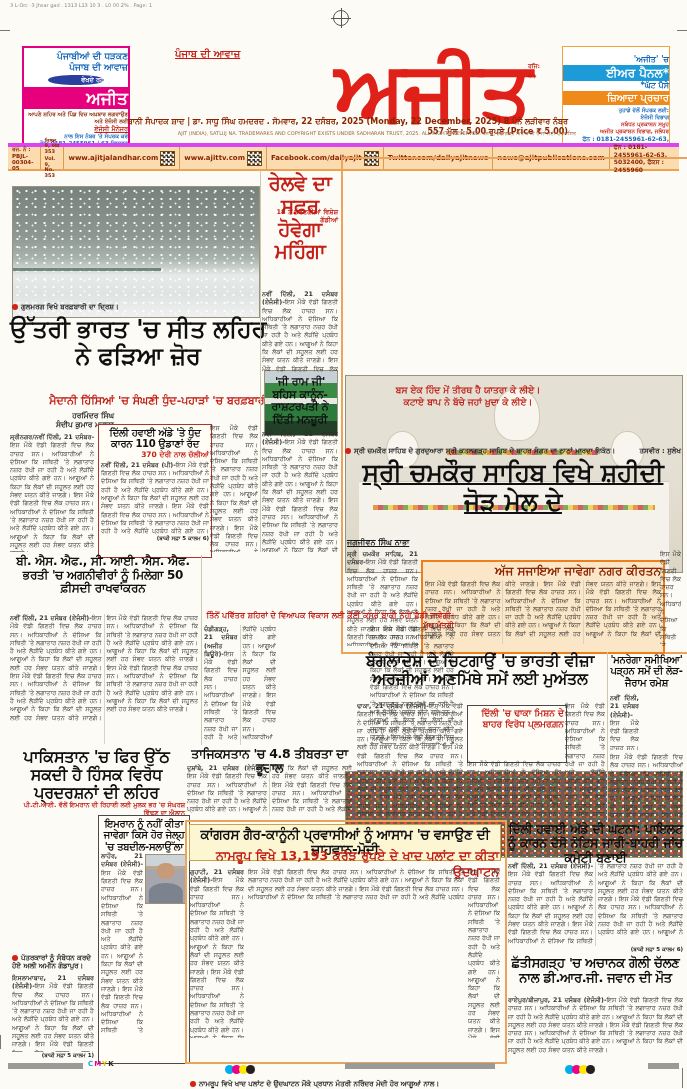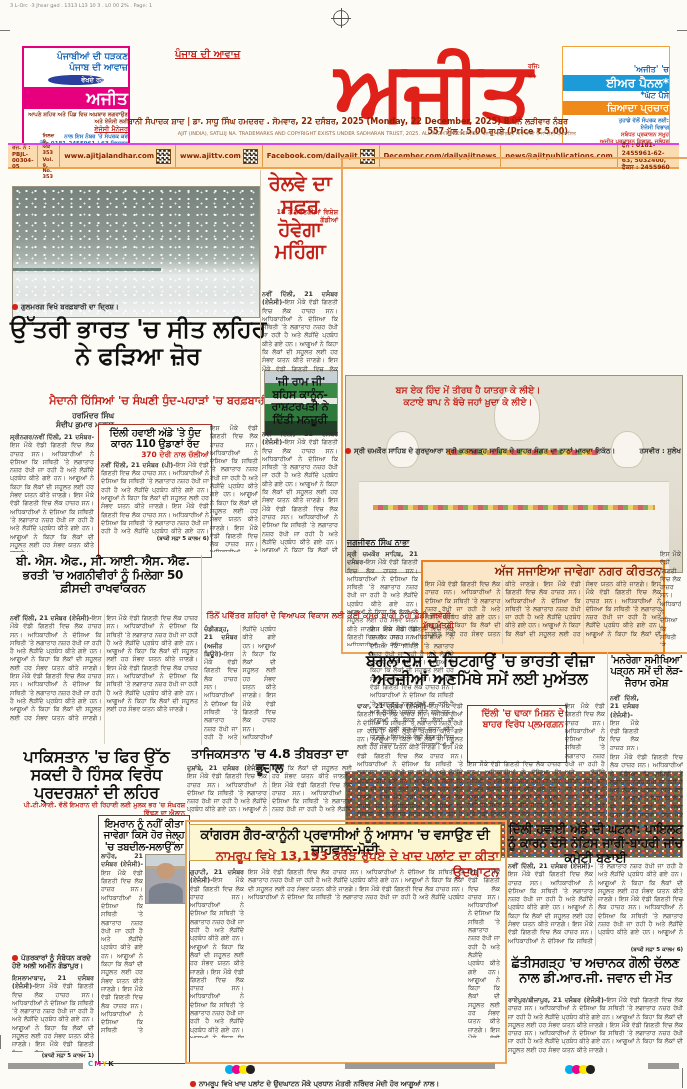--- a/index.html
+++ b/index.html
@@ -55,21 +55,21 @@
   .box-orange{border:2px solid #ef7f1a;background:#fbe6c8}
   .creambox{border:1px solid #c9a24a;background:#fdf6d2}
   
   .logo{font-weight:bold;color:#e0211a;letter-spacing:-2px}
   .promoL{border:2px solid #e6007e;background:#fff}
   .promoR{border:1px solid #f5a23c;background:#fff}
   .band-mag{background:#e6007e;color:#fff;font-weight:bold}
   .band-blue{background:#1d9bd8;color:#fff;font-weight:bold}
   .band-or{background:#ef8a1a;color:#fff;font-weight:bold}
   .oval{background:#2a3f9e;color:#fff;border-radius:50%/60%;font-weight:bold}
-  .strip{background:#fbdcb0;border-top:2px solid #d946ef;border-bottom:2px solid #f0a150;
+  .strip{background:#fbdcb0;border-top:4px solid #d946ef;border-bottom:2px solid #f0a150;
          display:flex;align-items:center;color:#8b2500;font-weight:bold}
   .strip .cell{padding:0 4px;border-left:1px solid #e09a46;display:flex;align-items:center;gap:2px;height:100%}
   .strip .cell:first-child{border-left:none}
   .qr{width:13px;height:13px;border:1px solid #7a4a10;
       background:repeating-conic-gradient(#3a2a12 0 25%,#fff 0 50%);background-size:4.4px 4.4px}
   
   .regmark{width:14px;height:14px;border:1px solid #555;border-radius:50%;position:relative}
   .regmark::before,.regmark::after{content:"";position:absolute;background:#555}
   .regmark::before{left:50%;top:-3px;bottom:-3px;width:1px}
   .regmark::after{top:50%;left:-3px;right:-3px;height:1px}
@@ -100,21 +100,21 @@
     <div class="ctr blue b t55">ਨਾਲ ਇਸ ਨੰਬਰ 'ਤੇ ਸੰਪਰਕ ਕਰੋ</div>
     <div class="ctr blue b t55">ਫੋਨ: 0181-2455961 | 63 ਵਿਸਥਾਰ 2455960</div>
   </div>
 
   <div class="abs red b t10 u" style="left:175px;top:48px">ਪੰਜਾਬ ਦੀ ਆਵਾਜ਼</div>
   <div class="abs logo ctr" style="left:150px;top:50px;width:380px;font-size:82px;line-height:1">ਅਜੀਤ</div>
   <div class="abs red b t6" style="left:528px;top:62px">ਰਜਿ:</div>
   <div class="abs red b t8" style="left:528px;top:74px">**</div>
 
   <div class="abs promoR" style="left:562px;top:46px;width:106px;height:106px">
-    <div class="ctr blue b t8" style="margin-top:18px">'ਅਜੀਤ' 'ਚ</div>
+    <div class="ctr blue b t8" style="margin-top:8px">'ਅਜੀਤ' 'ਚ</div>
     <div class="band-blue ctr t12" style="padding:1px 0">ਈਅਰ ਪੈਨਲ*</div>
     <div class="ctr blue b t8">*ਘੱਟ ਪੈਸੇ</div>
     <div class="band-or ctr t10" style="padding:1px 0">ਜ਼ਿਆਦਾ ਪ੍ਰਚਾਰ</div>
     <div class="ctr blue b t55" style="margin-top:2px">ਤੁਹਾਡੇ ਵੱਲੋਂ ਸੰਪਰਕ ਲਈ:</div>
     <div class="ctr blue b t55">ਏਜੰਸੀ ਵਿਭਾਗ</div>
     <div class="ctr red b t55">ਸਬੰਧਤ ਪ੍ਰਕਾਸ਼ਨ ਸਮੂਹ</div>
     <div class="ctr red b t55">ਅਜੀਤ ਪ੍ਰਕਾਸ਼ਨ ਵਿਭਾਗ, ਜਲੰਧਰ</div>
     <div class="ctr blue b t6">ਫੋਨ : 0181-2455961-62-63,</div>
     <div class="ctr blue b t6">ਵਿਸਥਾਰ : 2455960</div>
   </div>
@@ -134,21 +134,21 @@
     </div>
     <div class="cell">
       <span>www.ajittv.com</span>
       <span class="qr"></span>
     </div>
     <div class="cell">
       <span>Facebook.com/dailyajit</span>
       <span class="qr"></span>
     </div>
     <div class="cell">
-      <span>December.com/dailyajitnews</span>
+      <span>Twitter.com/dailyajitnews</span>
     </div>
     <div class="cell">
       <span>news@ajitpublications.com</span>
     </div>
     <div class="cell t6">ਫੋਨ : 0181-2455961-62-63, 5032400, ਫੈਕਸ : 2455960</div>
   </div>
 
   <div class="abs photo ph-snow" style="left:12px;top:170px;width:246px;height:130px">
     <div class="rail"></div>
   </div>
@@ -200,20 +200,21 @@
       <span>ਬਸ ਏਕ ਹਿੰਦ ਮੇਂ ਤੀਰਥ ਹੈ ਯਾਤਰਾ ਕੇ ਲੀਏ।</span><br>
       <span>ਕਟਾਏ ਬਾਪ ਨੇ ਬੱਚੇ ਜਹਾਂ ਖ਼ੁਦਾ ਕੇ ਲੀਏ।</span>
     </div>
   </div>
   <div class="abs photo ph-crowd" style="left:345px;top:359px;width:336px;height:85px"></div>
   <div class="abs cap" style="left:345px;top:447px;width:336px">
     <span class="capdot"></span><span>ਸ੍ਰੀ ਚਮਕੌਰ ਸਾਹਿਬ ਦੇ ਗੁਰਦੁਆਰਾ ਸ੍ਰੀ ਕਤਲਗੜ੍ਹ ਸਾਹਿਬ ਦੇ ਬਾਹਰ ਸੰਗਤ ਦਾ ਠਾਠਾਂ ਮਾਰਦਾ ਇਕੱਠ।</span>
     <span class="rt" style="float:right">ਤਸਵੀਰ : ਸੁਲੇਖ</span>
   </div>
   <div class="abs hl" style="left:345px;top:459px;width:336px;font-size:25px">
+    <div class="u">ਸ੍ਰੀ ਚਮਕੌਰ ਸਾਹਿਬ ਵਿਖੇ ਸ਼ਹੀਦੀ ਜੋੜ ਮੇਲ ਦੇ</div>
   </div>
   <div class="abs b t8 u" style="left:347px;top:538px;width:90px">ਜਗਜੀਵਨ ਸਿੰਘ ਨਾਭਾ</div>
   <div class="abs body" style="left:347px;top:550px;width:71px;height:96px">
     <span class="lead">ਸ੍ਰੀ ਚਮਕੌਰ ਸਾਹਿਬ, 21 ਦਸੰਬਰ-</span><span>ਇਸ ਮੌਕੇ ਵੱਡੀ ਗਿਣਤੀ ਵਿਚ ਲੋਕ ਹਾਜ਼ਰ ਸਨ। ਅਧਿਕਾਰੀਆਂ ਨੇ ਦੱਸਿਆ ਕਿ ਸਥਿਤੀ 'ਤੇ ਲਗਾਤਾਰ ਨਜ਼ਰ ਰੱਖੀ ਜਾ ਰਹੀ ਹੈ ਅਤੇ ਲੋੜੀਂਦੇ ਪ੍ਰਬੰਧ ਕੀਤੇ ਗਏ ਹਨ। ਆਗੂਆਂ ਨੇ ਕਿਹਾ ਕਿ ਲੋਕਾਂ ਦੀ ਸਹੂਲਤ ਲਈ ਹਰ ਸੰਭਵ ਯਤਨ ਕੀਤੇ ਜਾਣਗੇ। ਇਸ ਮੌਕੇ ਵੱਡੀ ਗਿਣਤੀ ਵਿਚ ਲੋਕ ਹਾਜ਼ਰ ਸਨ। ਅਧਿਕਾਰੀਆਂ ਨੇ ਦੱਸਿਆ ਕਿ ਸਥਿਤੀ 'ਤੇ ਲਗਾਤਾਰ ਨਜ਼ਰ ਰੱਖੀ ਜਾ ਰਹੀ ਹੈ ਅਤੇ ਲੋੜੀਂਦੇ ਪ੍ਰਬੰਧ ਕੀਤੇ ਗਏ ਹਨ। ਆਗੂਆਂ ਨੇ ਕਿਹਾ ਕਿ ਲੋਕਾਂ ਦੀ ਸਹੂਲਤ ਲਈ ਹਰ ਸੰਭਵ ਯਤਨ ਕੀਤੇ ਜਾਣਗੇ। </span>
   </div>
   <div class="abs box-orange" style="left:421px;top:560px;width:236px;height:86px;padding:2px">
     <div class="ctr maroon b t12">ਅੱਜ ਸਜਾਇਆ ਜਾਵੇਗਾ ਨਗਰ ਕੀਰਤਨ</div>
     <div class="body cols3" style="height:64px;margin-top:2px"><span>ਇਸ ਮੌਕੇ ਵੱਡੀ ਗਿਣਤੀ ਵਿਚ ਲੋਕ ਹਾਜ਼ਰ ਸਨ। ਅਧਿਕਾਰੀਆਂ ਨੇ ਦੱਸਿਆ ਕਿ ਸਥਿਤੀ 'ਤੇ ਲਗਾਤਾਰ ਨਜ਼ਰ ਰੱਖੀ ਜਾ ਰਹੀ ਹੈ ਅਤੇ ਲੋੜੀਂਦੇ ਪ੍ਰਬੰਧ ਕੀਤੇ ਗਏ ਹਨ। ਆਗੂਆਂ ਨੇ ਕਿਹਾ ਕਿ ਲੋਕਾਂ ਦੀ ਸਹੂਲਤ ਲਈ ਹਰ ਸੰਭਵ ਯਤਨ ਕੀਤੇ ਜਾਣਗੇ। ਇਸ ਮੌਕੇ ਵੱਡੀ ਗਿਣਤੀ ਵਿਚ ਲੋਕ ਹਾਜ਼ਰ ਸਨ। ਅਧਿਕਾਰੀਆਂ ਨੇ ਦੱਸਿਆ ਕਿ ਸਥਿਤੀ 'ਤੇ ਲਗਾਤਾਰ ਨਜ਼ਰ ਰੱਖੀ ਜਾ ਰਹੀ ਹੈ ਅਤੇ ਲੋੜੀਂਦੇ ਪ੍ਰਬੰਧ ਕੀਤੇ ਗਏ ਹਨ। ਆਗੂਆਂ ਨੇ ਕਿਹਾ ਕਿ ਲੋਕਾਂ ਦੀ ਸਹੂਲਤ ਲਈ ਹਰ ਸੰਭਵ ਯਤਨ ਕੀਤੇ ਜਾਣਗੇ। ਇਸ ਮੌਕੇ ਵੱਡੀ ਗਿਣਤੀ ਵਿਚ ਲੋਕ ਹਾਜ਼ਰ ਸਨ। ਅਧਿਕਾਰੀਆਂ ਨੇ ਦੱਸਿਆ ਕਿ ਸਥਿਤੀ 'ਤੇ ਲਗਾਤਾਰ ਨਜ਼ਰ ਰੱਖੀ ਜਾ ਰਹੀ ਹੈ ਅਤੇ ਲੋੜੀਂਦੇ ਪ੍ਰਬੰਧ ਕੀਤੇ ਗਏ ਹਨ। ਆਗੂਆਂ ਨੇ ਕਿਹਾ ਕਿ ਲੋਕਾਂ ਦੀ ਸਹੂਲਤ ਲਈ ਹਰ ਸੰਭਵ ਯਤਨ ਕੀਤੇ ਜਾਣਗੇ। ਇਸ ਮੌਕੇ ਵੱਡੀ ਗਿਣਤੀ ਵਿਚ ਲੋਕ ਹਾਜ਼ਰ ਸਨ। ਅਧਿਕਾਰੀਆਂ ਨੇ ਦੱਸਿਆ ਕਿ ਸਥਿਤੀ 'ਤੇ ਲਗਾਤਾਰ ਨਜ਼ਰ ਰੱਖੀ ਜਾ ਰਹੀ ਹੈ ਅਤੇ ਲੋੜੀਂਦੇ ਪ੍ਰਬੰਧ ਕੀਤੇ ਗਏ ਹਨ। ਆਗੂਆਂ ਨੇ ਕਿਹਾ ਕਿ ਲੋਕਾਂ ਦੀ ਸਹੂਲਤ ਲਈ ਹਰ ਸੰਭਵ ਯਤਨ ਕੀਤੇ ਜਾਣਗੇ। </span></div>
   </div>
   <div class="abs body" style="left:660px;top:550px;width:21px;height:96px"><span>ਇਸ ਮੌਕੇ ਵੱਡੀ ਗਿਣਤੀ ਵਿਚ ਲੋਕ ਹਾਜ਼ਰ ਸਨ। ਅਧਿਕਾਰੀਆਂ ਨੇ ਦੱਸਿਆ ਕਿ ਸਥਿਤੀ 'ਤੇ ਲਗਾਤਾਰ ਨਜ਼ਰ ਰੱਖੀ ਜਾ ਰਹੀ ਹੈ ਅਤੇ ਲੋੜੀਂਦੇ ਪ੍ਰਬੰਧ ਕੀਤੇ ਗਏ ਹਨ। ਆਗੂਆਂ ਨੇ ਕਿਹਾ ਕਿ ਲੋਕਾਂ ਦੀ ਸਹੂਲਤ ਲਈ ਹਰ ਸੰਭਵ ਯਤਨ ਕੀਤੇ ਜਾਣਗੇ। </span></div>

